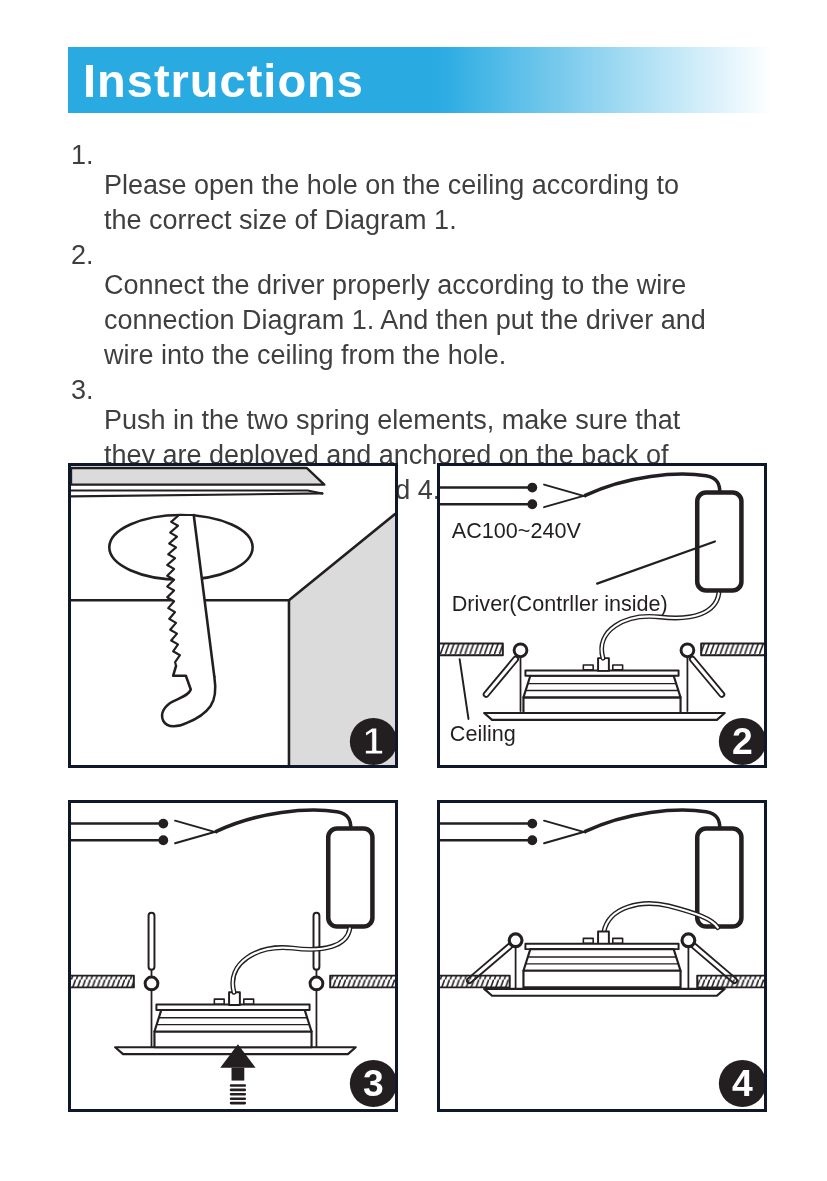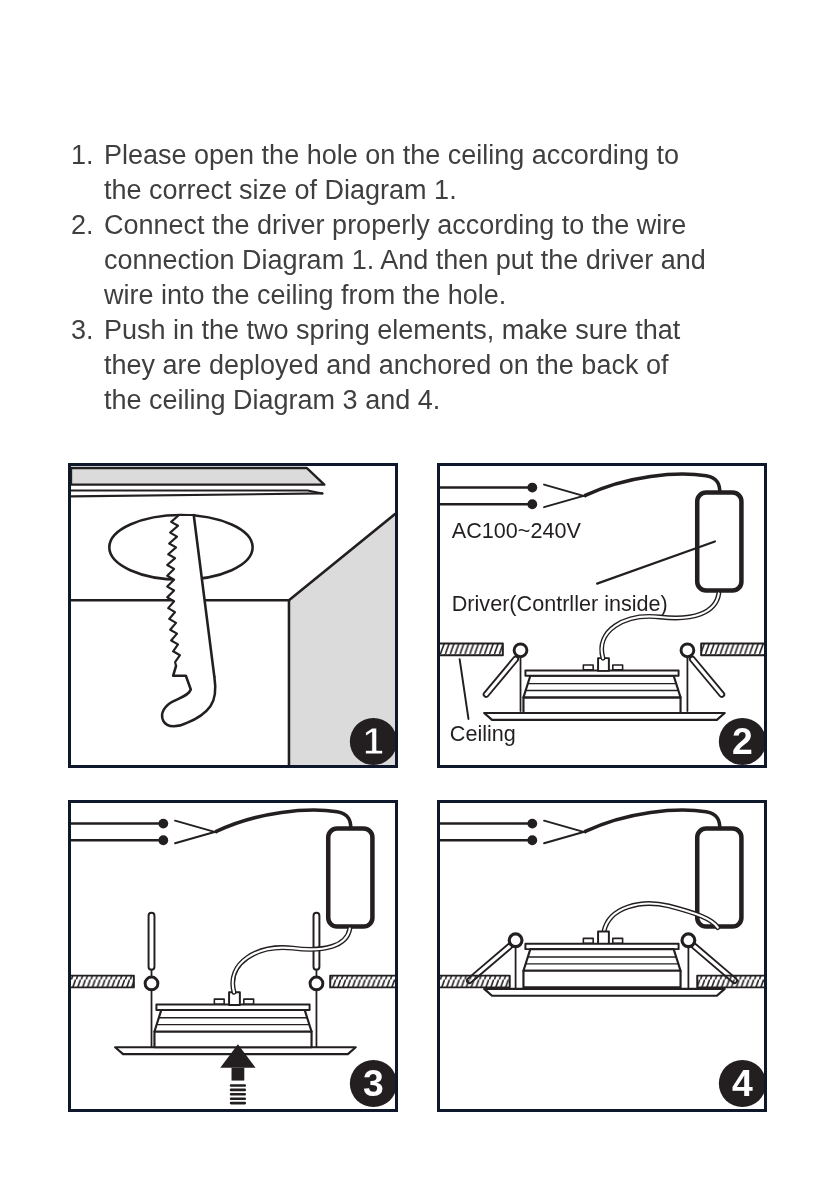--- a/index.html
+++ b/index.html
@@ -18,21 +18,21 @@
     letter-spacing:1px; line-height:1;
   }
   
   .instructions {
     position:absolute; left:71px; top:138px; width:700px;
     color:#3f3f3f; font-size:27px; line-height:35px;
     list-style:none; margin:0; padding:0;
   }
   .instructions li { display:flex; }
   .instructions .num { flex:none; width:33px; }
-  .instructions .txt { flex:1; white-space:pre-line; }
+  .instructions .txt { flex:1; white-space:pre-line;margin-top:30px; }
   
   .panel {
     position:absolute; box-sizing:border-box;
     border:3px solid #0f172a; background:#ffffff;
   }
   .panel svg { display:block; width:100%; height:100%; }
   #panel1,#panel2 { top:463px; width:330px; height:305px; }
   #panel3,#panel4 { top:800px; width:330px; height:312px; }
   #panel1,#panel3 { left:68px; }
   #panel2,#panel4 { left:437px; }
@@ -40,20 +40,23 @@
   svg text.badge-num {
     font-size:38px; font-weight:bold; fill:#ffffff; text-anchor:middle;
     font-family:"Liberation Sans",sans-serif;
   }
 </style>
 </head>
 <body>
 
 <div class="page">
 
+  <div class="header">
+    <h1 class="title">Instructions</h1>
+  </div>
 
   <ol class="instructions">
     <li>
       <span class="num">1.</span>
       <span class="txt">Please open the hole on the ceiling according to
 the correct size of Diagram 1.</span>
     </li>
     <li>
       <span class="num">2.</span>
       <span class="txt">Connect the driver properly according to the wire

